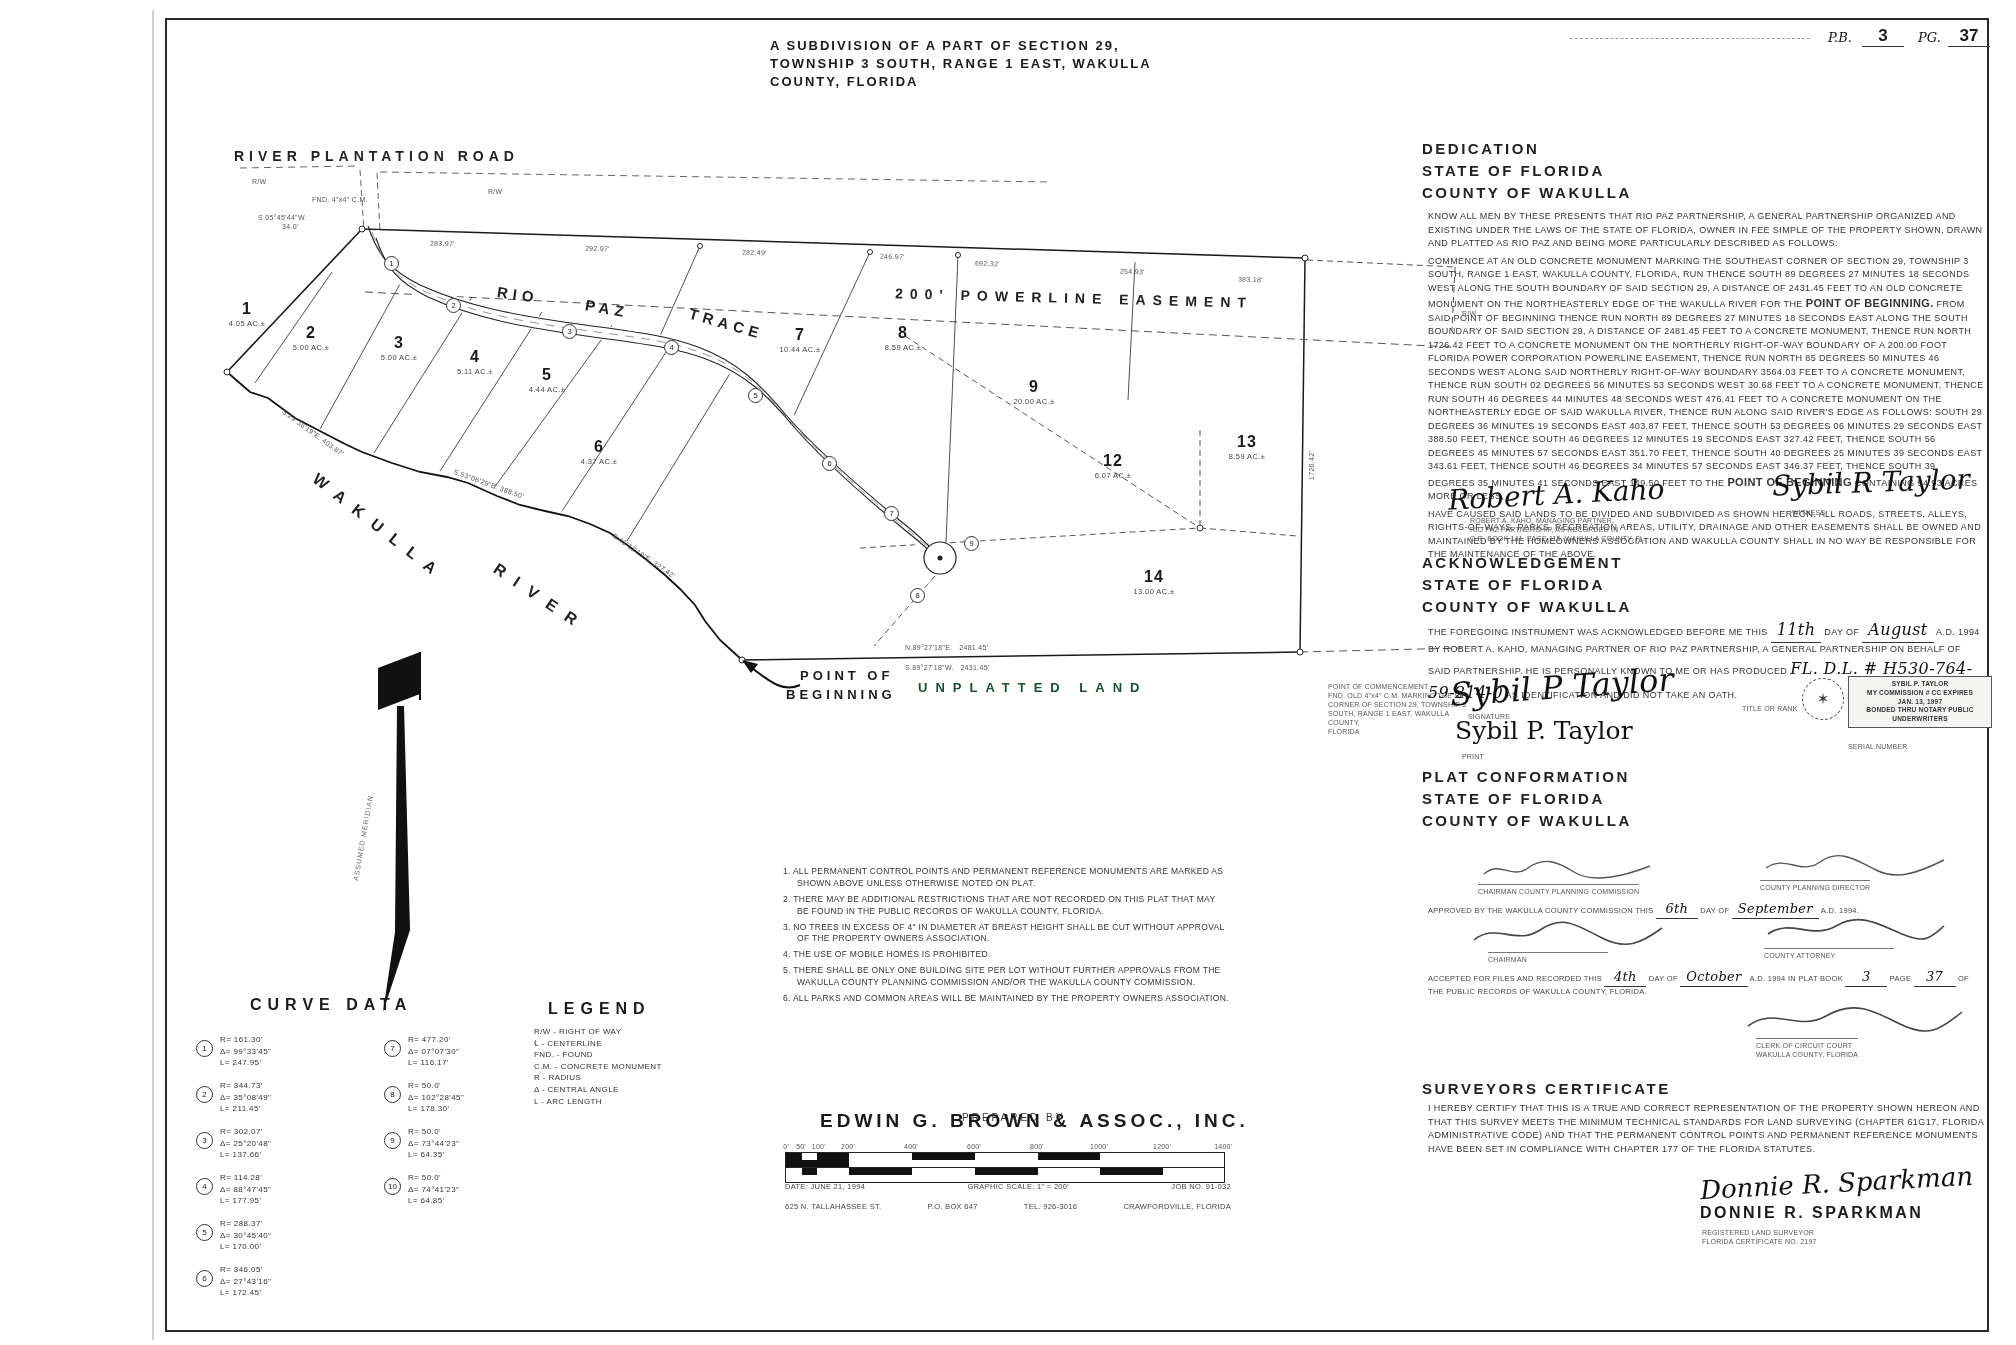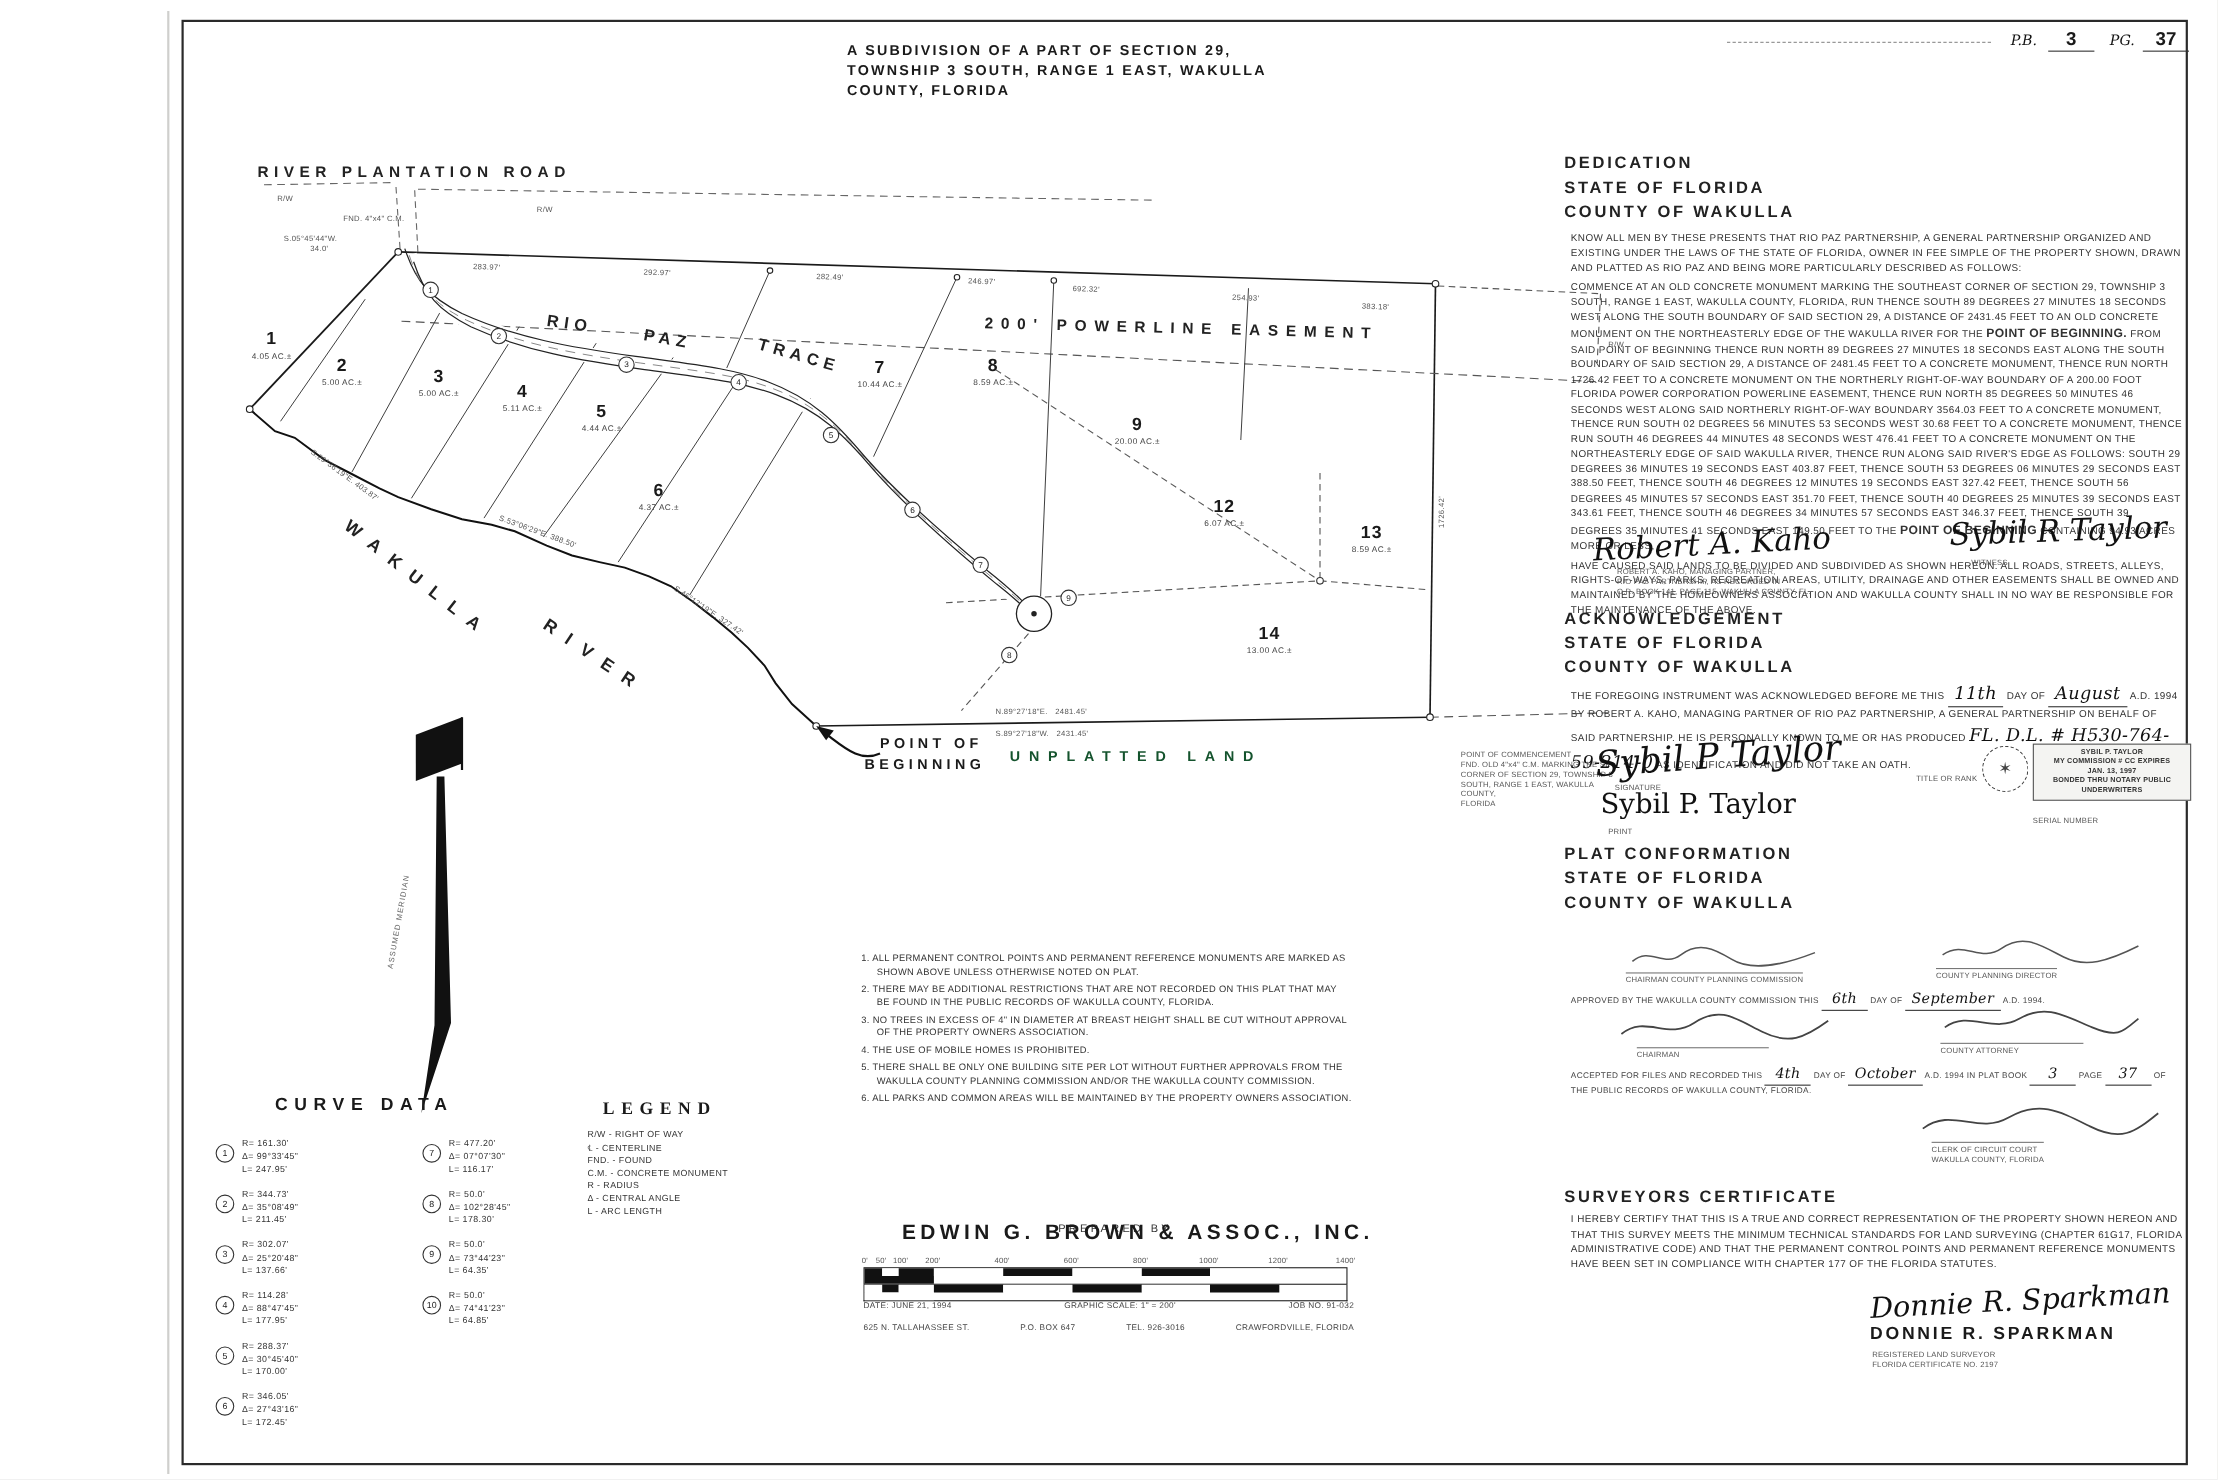--- a/index.html
+++ b/index.html
@@ -215,21 +215,21 @@
     <span class="a">8.59 AC.±</span>
     </div>
   <div class="abs lot" style="left:1008px;top:378px;width:52px;">
     <span class="n">9</span>
     <span class="a">20.00 AC.±</span>
     </div>
   <div class="abs lot" style="left:1090px;top:452px;width:46px;">
     <span class="n">12</span>
     <span class="a">6.07 AC.±</span>
     </div>
-  <div class="abs lot" style="left:1224px;top:476px;width:46px;">
+  <div class="abs lot" style="left:1224px;top:433px;width:46px;">
     <span class="n">13</span>
     <span class="a">8.59 AC.±</span>
     </div>
   <div class="abs lot" style="left:1128px;top:568px;width:52px;">
     <span class="n">14</span>
     <span class="a">13.00 AC.±</span>
     </div>
 
   <div class="abs cmark" style="left:384px;top:256px;">
       <span>1</span>
@@ -421,21 +421,21 @@
     </div>
   <div class="abs curve" style="left:384px;top:1172px;">
     <span class="cnum">10</span>
     <span class="cl">
         <div>R= 50.0'</div>
         <div>Δ= 74°41'23"</div>
         <div>L= 64.85'</div>
       </span>
     </div>
 
-  <div class="abs" style="left:548px;top:1000px;font-size:16px;font-weight:700;letter-spacing:6px;font-family:Liberation Serif, serif;">LEGEND</div>
+  <div class="abs" style="left:548px;top:1000px;font-size:16px;font-weight:700;letter-spacing:6px;">LEGEND</div>
   <div class="abs" style="left:534px;top:1026px;font-size:8px;line-height:1.45;color:#333;letter-spacing:.4px;">
     <div>R/W - RIGHT OF WAY</div>
     <div>℄ - CENTERLINE</div>
     <div>FND. - FOUND</div>
     <div>C.M. - CONCRETE MONUMENT</div>
     <div>R - RADIUS</div>
     <div>Δ - CENTRAL ANGLE</div>
     <div>L - ARC LENGTH</div>
   </div>
 

